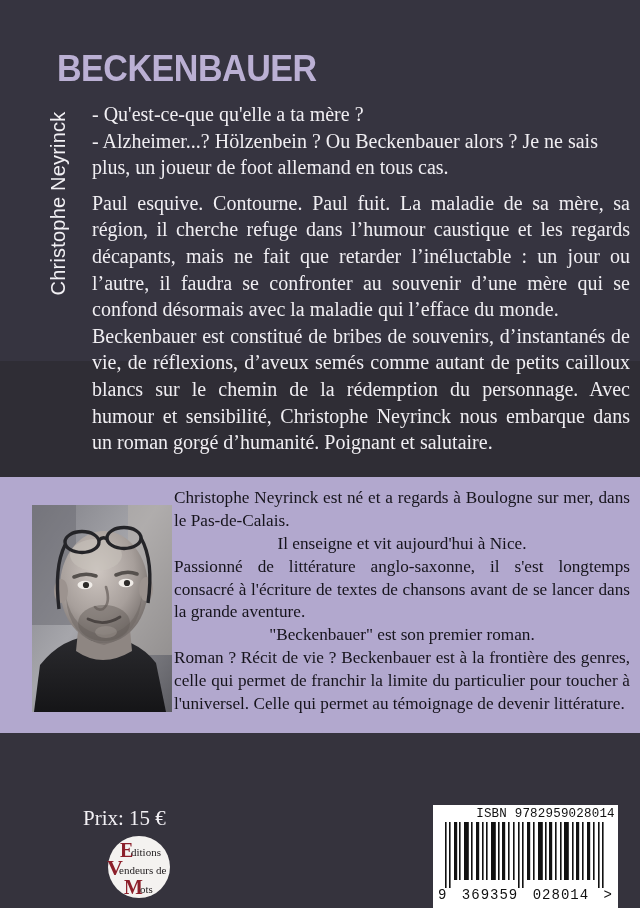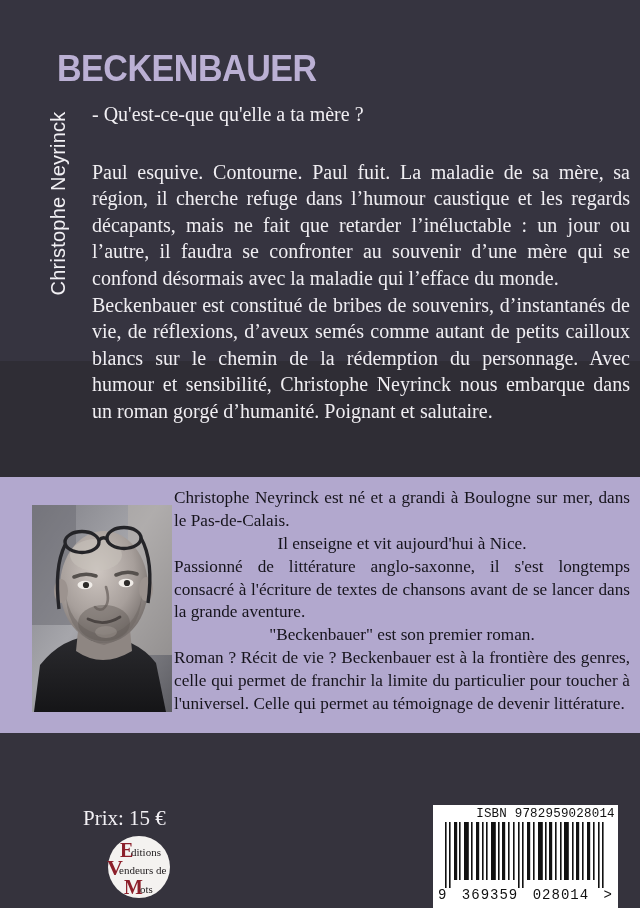--- a/index.html
+++ b/index.html
@@ -64,21 +64,21 @@
     line-height: 1.33;
   }
   .blurb p {
     margin: 0 0 0 0;
     text-align: justify;
   }
   .blurb p.dialogue {
     text-align: left;
   }
   .blurb p.gap {
-    margin-top: 31px;
+    margin-top: 9px;
   }
 
   
   .bio-band {
     position: absolute;
     left: 0;
     top: 477px;
     width: 640px;
     height: 256px;
     background: #b2a8ce;
@@ -185,20 +185,21 @@
 <body>
 
 <div class="cover-top">
 
   <div class="title">BECKENBAUER</div>
 
   <div class="author-vertical">Christophe Neyrinck</div>
 
   <div class="blurb">
     <p class="dialogue">- Qu'est-ce-que qu'elle a ta mère ?</p>
+    <p class="dialogue">- Alzheimer...? Hölzenbein ? Ou Beckenbauer alors ? Je ne sais plus, un joueur de foot allemand en tous cas.</p>
     <p class="gap">Paul esquive. Contourne. Paul fuit. La maladie de sa mère, sa région, il cherche refuge dans l’humour caustique et les regards décapants, mais ne fait que retarder l’inéluctable : un jour ou l’autre, il faudra se confronter au souvenir d’une mère qui se confond désormais avec la maladie qui l’efface du monde.</p>
     <p>Beckenbauer est constitué de bribes de souvenirs, d’instantanés de vie, de réflexions, d’aveux semés comme autant de petits cailloux blancs sur le chemin de la rédemption du personnage. Avec humour et sensibilité, Christophe Neyrinck nous embarque dans un roman gorgé d’humanité. Poignant et salutaire.</p>
   </div>
 
 </div>
 
 <div class="bio-band">
 
   <div class="author-photo">
     <svg width="140" height="207" viewBox="0 0 140 207">
@@ -254,21 +255,21 @@
       <path d="M34 92 Q36 132 72 140 Q108 131 110 90 Q104 126 72 130 Q41 126 34 92 Z" fill="#6f6864" opacity="0.55"></path>
       <ellipse cx="72" cy="118" rx="26" ry="18" fill="#5f5955" opacity="0.45"></ellipse>
 
       <path d="M56 114 Q72 122 88 112" stroke="#4b4543" stroke-width="2.8" fill="none" stroke-linecap="round"></path>
 
       <ellipse cx="74" cy="127" rx="11" ry="6" fill="#b3aaa4" opacity="0.35"></ellipse>
     </svg>
   </div>
 
   <div class="bio-text">
-    <p>Christophe Neyrinck est né et a grandi à Boulogne sur mer, dans le Pas-de-Calais.</p>
+    <p>Christophe Neyrinck est né et a regards à Boulogne sur mer, dans le Pas-de-Calais.</p>
     <p class="nojust">Il enseigne et vit aujourd'hui à Nice.</p>
     <p>Passionné de littérature anglo-saxonne, il s'est longtemps consacré à l'écriture de textes de chansons avant de se lancer dans la grande aventure.</p>
     <p class="nojust">"Beckenbauer" est son premier roman.</p>
     <p>Roman ? Récit de vie ? Beckenbauer est à la frontière des genres, celle qui permet de franchir la limite du particulier pour toucher à l'universel. Celle qui permet au témoignage de devenir littérature.</p>
   </div>
 
 </div>
 
 <div class="cover-bottom">
 

